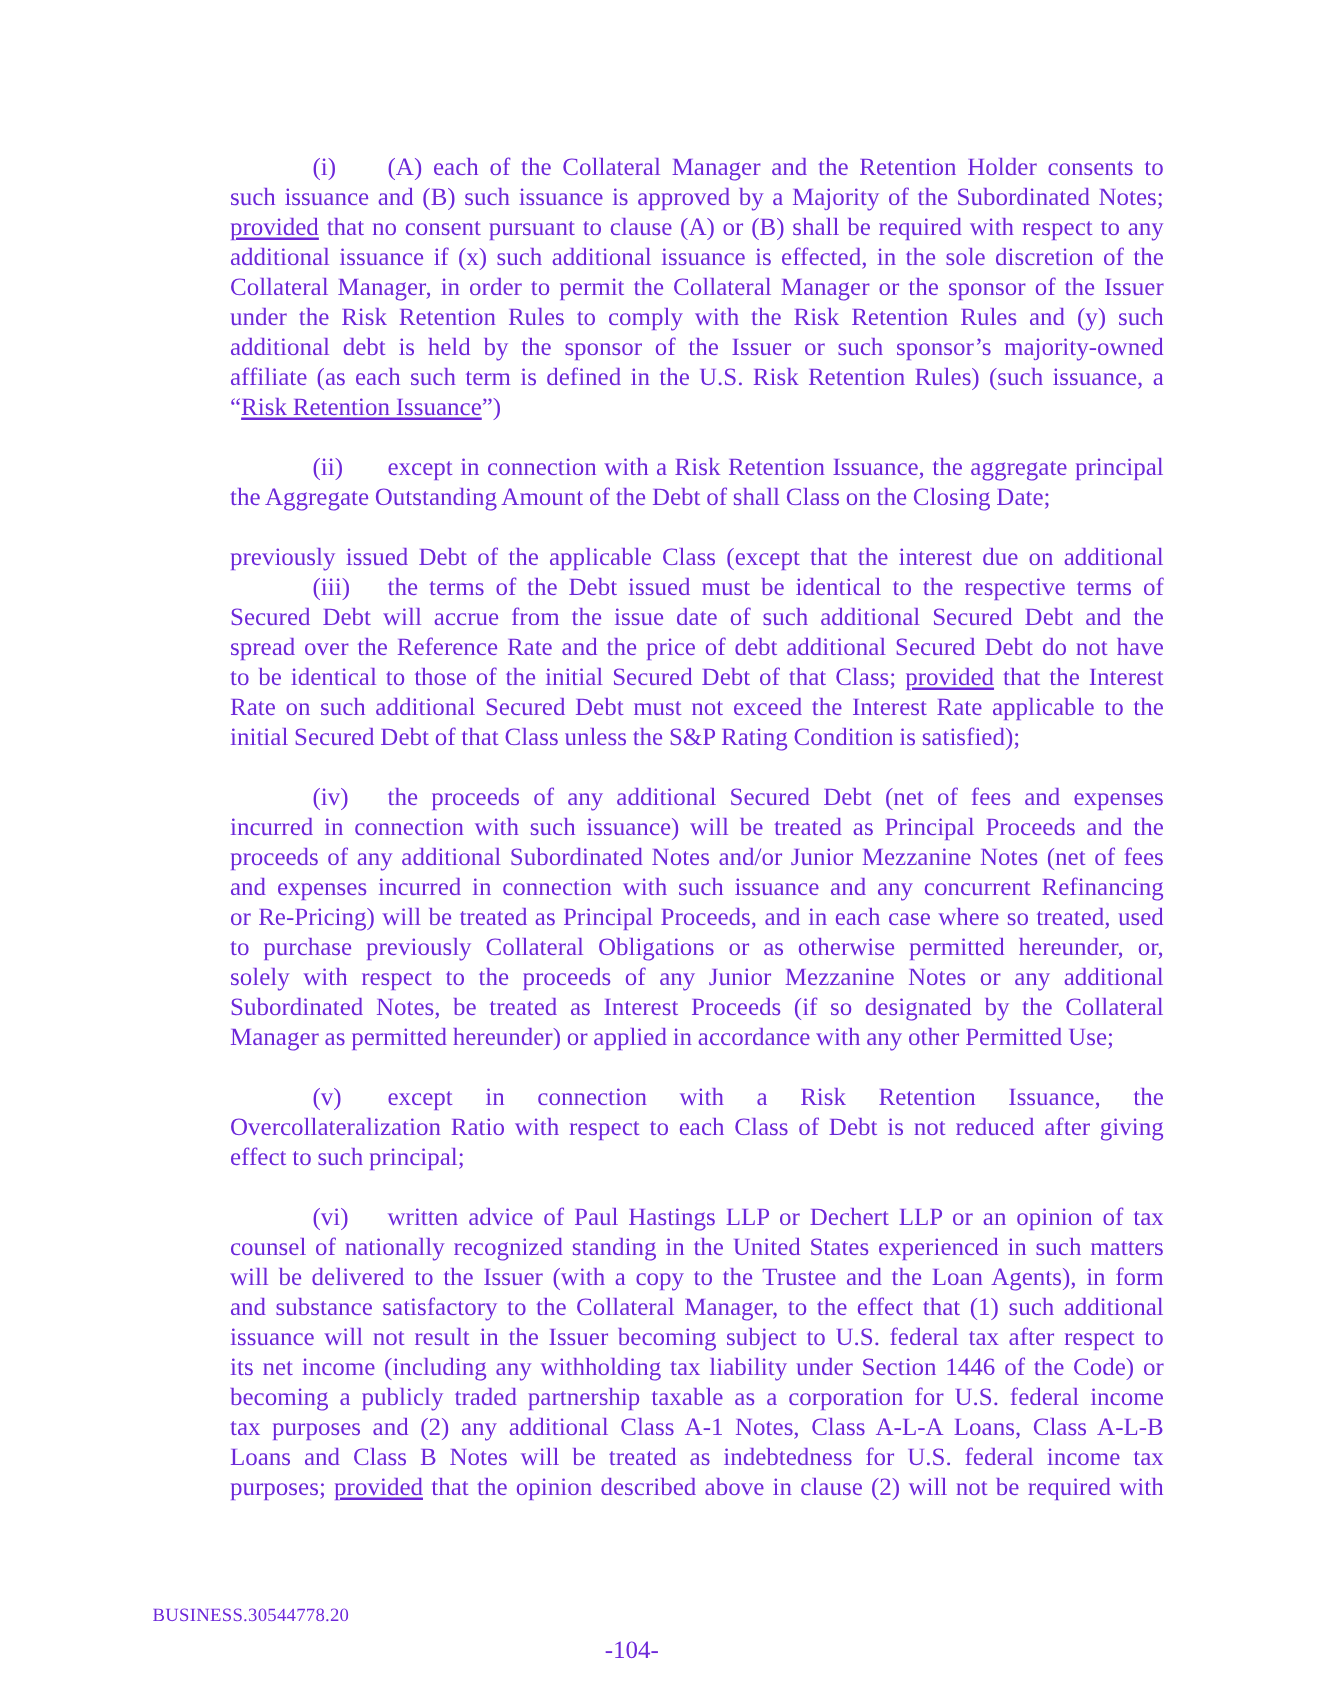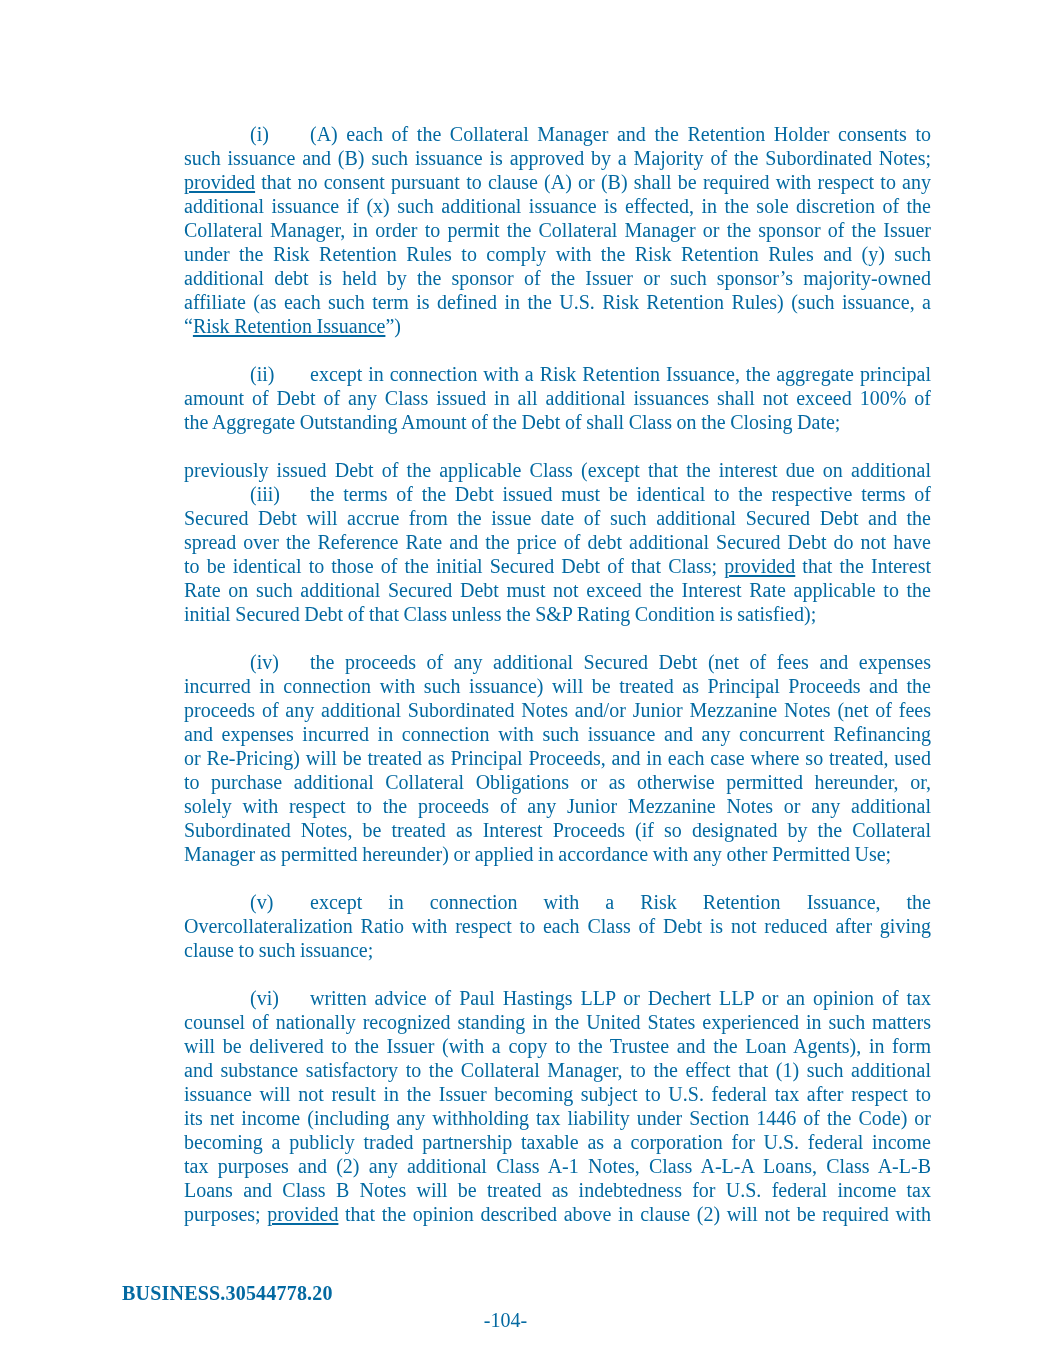--- a/index.html
+++ b/index.html
@@ -6,21 +6,21 @@
     margin: 0;
     padding: 0;
     background: #ffffff;
   }
   .page {
     position: relative;
     width: 1011px;
     height: 1365px;
     background: #ffffff;
     font-family: "Liberation Serif", "DejaVu Serif", serif;
-    color: #0369a1;
+    color: #6d28d9;
     overflow: hidden;
   }
   .content {
     position: absolute;
     left: 184px;
     top: 122px;
     width: 747px;
   }
   .para {
     margin: 0 0 24px 0;
@@ -56,71 +56,69 @@
     left: 0;
     width: 100%;
     text-align: center;
     font-size: 20px;
     line-height: 24px;
   }
   .doc-id {
     position: absolute;
     top: 1284px;
     left: 122px;
-    font-size: 20px;
+    font-size: 15px;
     line-height: 18px;
     letter-spacing: 0.2px;
-    font-weight: bold;
   }
 </style>
 </head>
 <body>
 
 <div class="page">
   <div class="content" id="doc-body">
       <div class="para">
         <div class="line first"><span class="clause-num">(i)</span>(A) each of the Collateral Manager and the Retention Holder consents to</div>
         <div class="line">such issuance and (B) such issuance is approved by a Majority of the Subordinated Notes;</div>
         <div class="line"><u>provided</u> that no consent pursuant to clause (A) or (B) shall be required with respect to any</div>
         <div class="line">additional issuance if (x) such additional issuance is effected, in the sole discretion of the</div>
         <div class="line">Collateral Manager, in order to permit the Collateral Manager or the sponsor of the Issuer</div>
         <div class="line">under the Risk Retention Rules to comply with the Risk Retention Rules and (y) such</div>
         <div class="line">additional debt is held by the sponsor of the Issuer or such sponsor’s majority-owned</div>
         <div class="line">affiliate (as each such term is defined in the U.S. Risk Retention Rules) (such issuance, a</div>
         <div class="line last-left">“<u>Risk Retention Issuance</u>”)</div>
       </div>
       <div class="para">
         <div class="line first"><span class="clause-num">(ii)</span>except in connection with a Risk Retention Issuance, the aggregate principal</div>
-        <div class="line">amount of Debt of any Class issued in all additional issuances shall not exceed 100% of</div>
         <div class="line last-left">the Aggregate Outstanding Amount of the Debt of shall Class on the Closing Date;</div>
       </div>
       <div class="para">
         <div class="line">previously issued Debt of the applicable Class (except that the interest due on additional</div>
         <div class="line first"><span class="clause-num">(iii)</span>the terms of the Debt issued must be identical to the respective terms of</div>
         <div class="line">Secured Debt will accrue from the issue date of such additional Secured Debt and the</div>
         <div class="line">spread over the Reference Rate and the price of debt additional Secured Debt do not have</div>
         <div class="line">to be identical to those of the initial Secured Debt of that Class; <u>provided</u> that the Interest</div>
         <div class="line">Rate on such additional Secured Debt must not exceed the Interest Rate applicable to the</div>
         <div class="line last-left">initial Secured Debt of that Class unless the S&amp;P Rating Condition is satisfied);</div>
       </div>
       <div class="para">
         <div class="line first"><span class="clause-num">(iv)</span>the proceeds of any additional Secured Debt (net of fees and expenses</div>
         <div class="line">incurred in connection with such issuance) will be treated as Principal Proceeds and the</div>
         <div class="line">proceeds of any additional Subordinated Notes and/or Junior Mezzanine Notes (net of fees</div>
         <div class="line">and expenses incurred in connection with such issuance and any concurrent Refinancing</div>
         <div class="line">or Re-Pricing) will be treated as Principal Proceeds, and in each case where so treated, used</div>
-        <div class="line">to purchase additional Collateral Obligations or as otherwise permitted hereunder, or,</div>
+        <div class="line">to purchase previously Collateral Obligations or as otherwise permitted hereunder, or,</div>
         <div class="line">solely with respect to the proceeds of any Junior Mezzanine Notes or any additional</div>
         <div class="line">Subordinated Notes, be treated as Interest Proceeds (if so designated by the Collateral</div>
         <div class="line last-left">Manager as permitted hereunder) or applied in accordance with any other Permitted Use;</div>
       </div>
       <div class="para">
         <div class="line first"><span class="clause-num">(v)</span>except in connection with a Risk Retention Issuance, the</div>
         <div class="line">Overcollateralization Ratio with respect to each Class of Debt is not reduced after giving</div>
-        <div class="line last-left">clause to such issuance;</div>
+        <div class="line last-left">effect to such principal;</div>
       </div>
       <div class="para">
         <div class="line first"><span class="clause-num">(vi)</span>written advice of Paul Hastings LLP or Dechert LLP or an opinion of tax</div>
         <div class="line">counsel of nationally recognized standing in the United States experienced in such matters</div>
         <div class="line">will be delivered to the Issuer (with a copy to the Trustee and the Loan Agents), in form</div>
         <div class="line">and substance satisfactory to the Collateral Manager, to the effect that (1) such additional</div>
         <div class="line">issuance will not result in the Issuer becoming subject to U.S. federal tax after respect to</div>
         <div class="line">its net income (including any withholding tax liability under Section 1446 of the Code) or</div>
         <div class="line">becoming a publicly traded partnership taxable as a corporation for U.S. federal income</div>
         <div class="line">tax purposes and (2) any additional Class A-1 Notes, Class A-L-A Loans, Class A-L-B</div>

